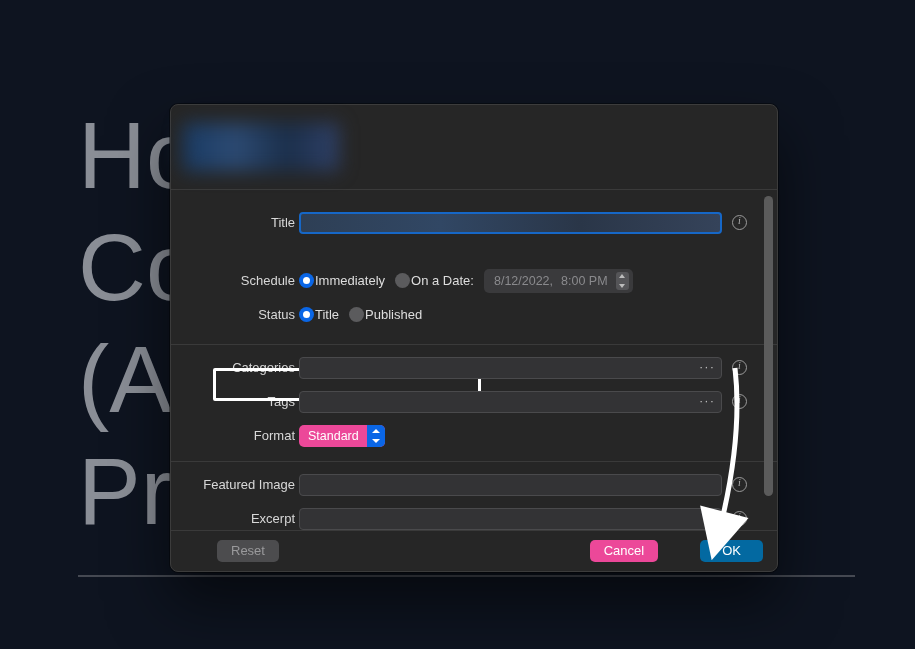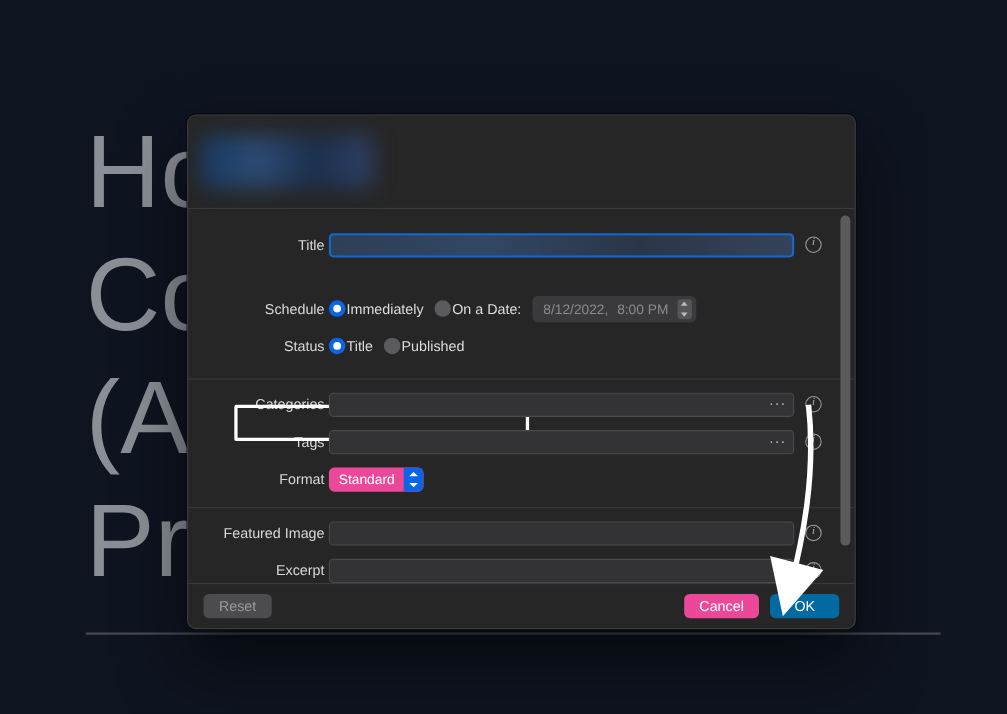--- a/index.html
+++ b/index.html
@@ -202,20 +202,21 @@
     padding: 0 14px;
     gap: 10px;
   }
   .btn {
     height: 22px;
     border-radius: 5px;
     border: none;
     font-size: 13px;
     padding: 0 14px;
     cursor: pointer;
+    margin-left: 32px;
   }
   .btn-reset  { background: #4c4c4e; color: #9a9a9c; }
   .btn-cancel { background: #ec4899; color: #fff; }
   .btn-ok     { background: #0369a1; color: #fff; padding: 0 22px; }
   .spacer { flex: 1 1 auto; }
   
   .arrow-svg {
     position: absolute;
     pointer-events: none;
   }

